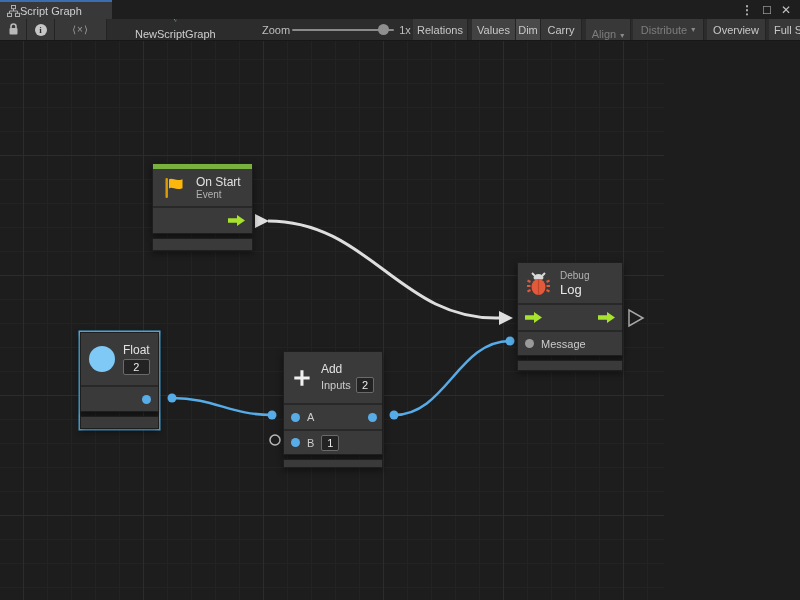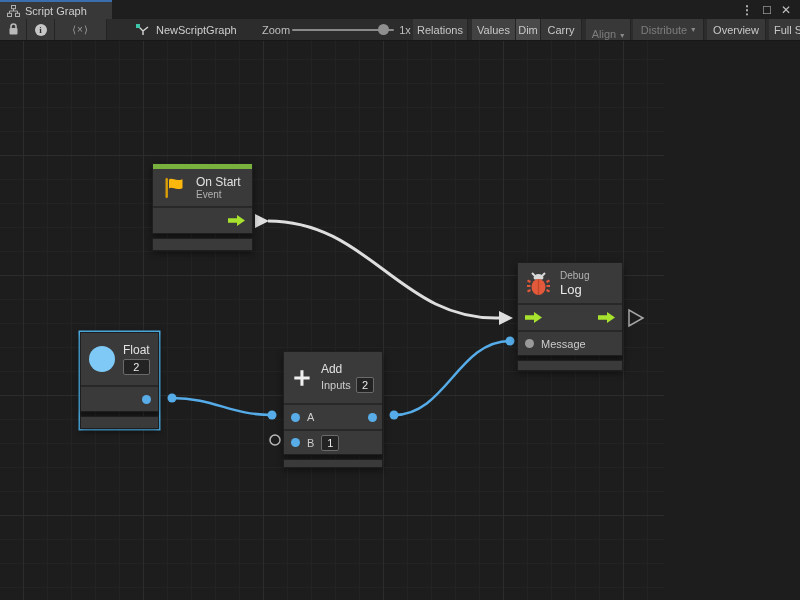--- a/index.html
+++ b/index.html
@@ -4,37 +4,37 @@
 <style>
   * { margin:0; padding:0; box-sizing:border-box; }
   html,body { width:800px; height:600px; overflow:hidden; background:#1d1d1d;
     font-family:"Liberation Sans", sans-serif; -webkit-font-smoothing:antialiased; }
   .window { position:relative; width:800px; height:600px; }
 
   
   .tabbar { position:absolute; left:0; top:0; width:800px; height:19px;
     background:#1e1e1e; display:flex; align-items:stretch; }
   .tab { width:112px; background:#383838; border-top:2px solid #3b6eae;
-    display:flex; align-items:center; gap:5px; padding:0 7px;
+    display:flex; align-items:center; padding:0 7px;
     color:#cfcfcf; font-size:11px; white-space:nowrap; }
   .win-controls { margin-left:auto; display:flex; align-items:center; gap:10px;
     padding-right:9px; color:#c2c2c2; font-size:12px; }
   .win-controls span { cursor:default; line-height:1; }
 
   
   .toolbar { position:absolute; left:0; top:19px; width:800px; height:22px;
     background:#2c2c2c; border-bottom:1px solid #171717; font-size:11px; color:#c8c8c8; }
   .tb { position:absolute; top:0; height:21px; display:flex; align-items:center;
     justify-content:center; white-space:nowrap; }
   .tb-btn { background:#383838; border-right:1px solid #242424; }
   .tb-btn.active { background:#4a4a4a; }
   .tb-btn.lighter { background:#424242; }
   .tb-btn.disabled { color:#7d7d7d; }
   .dd-arrow { font-size:8px; margin-left:4px; color:#8a8a8a; }
-  .graph-name { left:135px; gap:6px; color:#cfcfcf; }
+  .graph-name { left:135px; gap:6px; color:#cfcfcf;flex-direction:column; }
   .zoom-label { left:262px; color:#bfbfbf; }
   .zoom-track { position:absolute; left:292px; top:10px; width:102px; height:2px;
     background:#8a8a8a; border-radius:1px; }
   .zoom-handle { position:absolute; left:378px; top:5px; width:11px; height:11px;
     border-radius:50%; background:#8f8f8f; }
   .zoom-value { left:395px; width:20px; color:#bfbfbf; }
 
   
   .canvas { position:absolute; left:0; top:41px; width:664px; height:559px;
     background-color:#1d1d1d;

